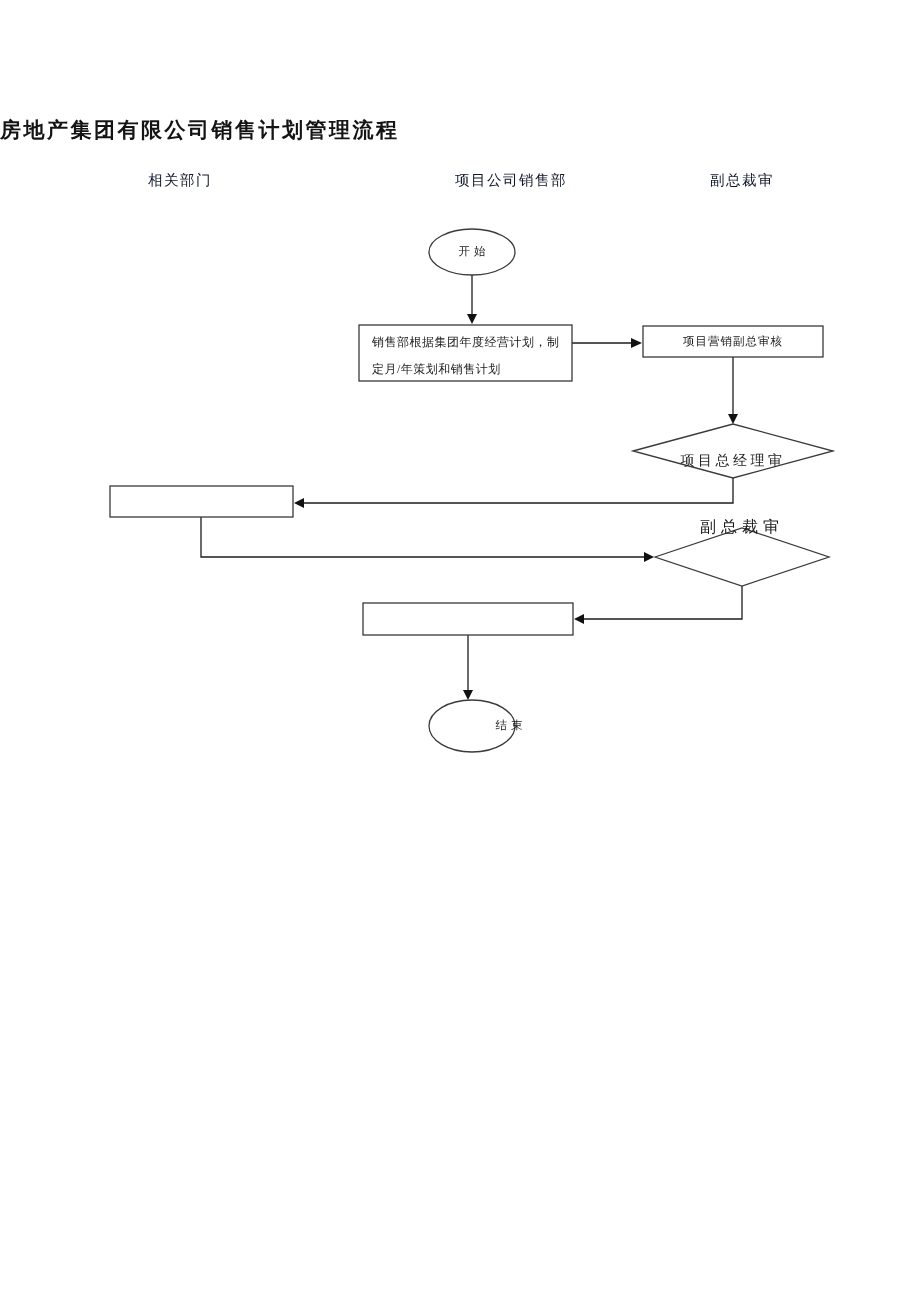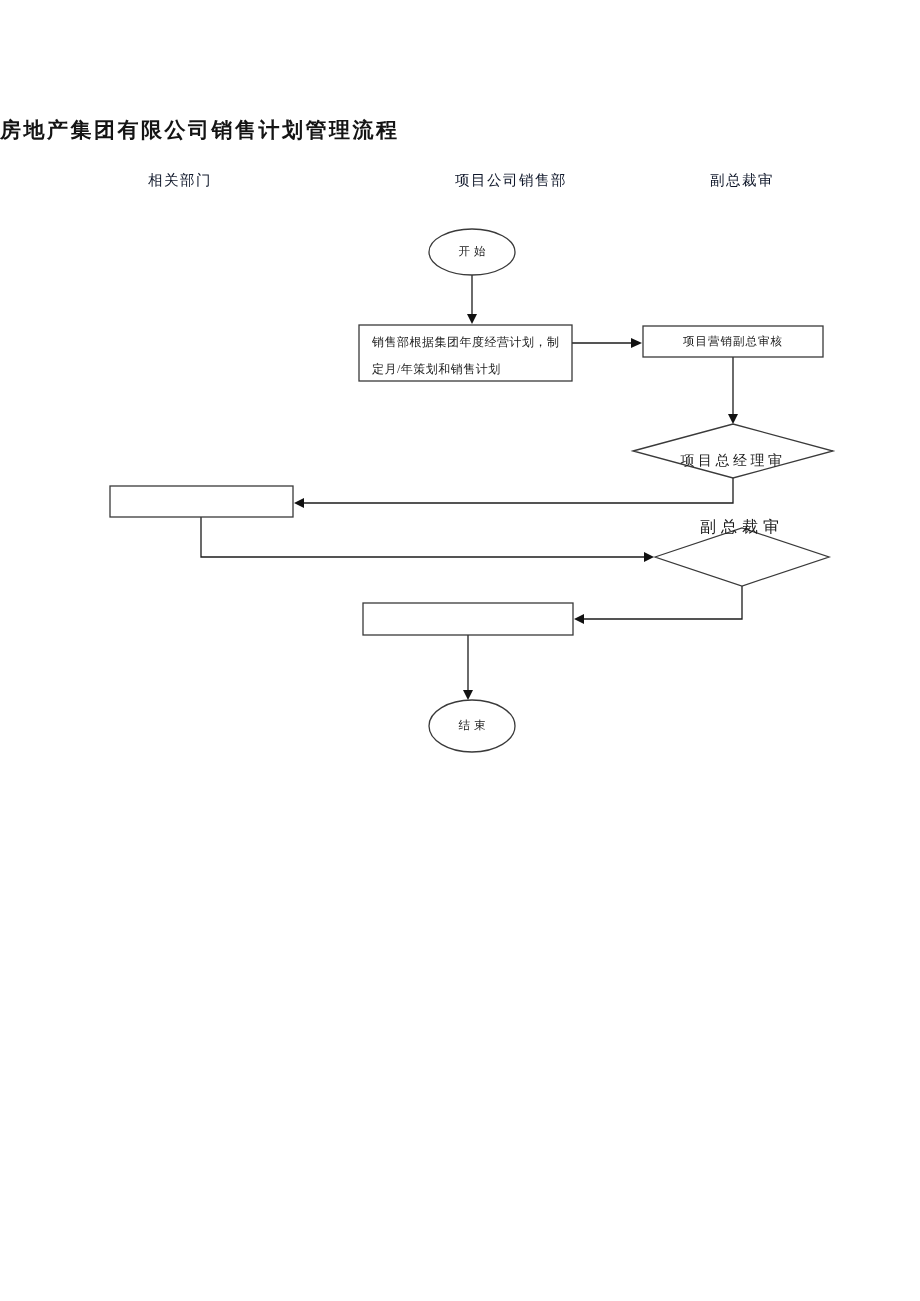--- a/index.html
+++ b/index.html
@@ -57,21 +57,21 @@
   }
   .lbl-start, .lbl-end {
     left: 429px;
     width: 86px;
     height: 24px;
     font-size: 11.5px;
     letter-spacing: 4px;
     text-indent: 4px;
   }
   .lbl-start { top: 240px; }
-  .lbl-end   { top: 714px; }
+  .lbl-end   { top: 714px; padding-left: 37px; }
   .lbl-make-plan {
     left: 372px;
     top: 329px;
     width: 196px;
     font-size: 12px;
     letter-spacing: 0.5px;
     line-height: 27px;
     white-space: pre-line;
     text-align: left;
   }

